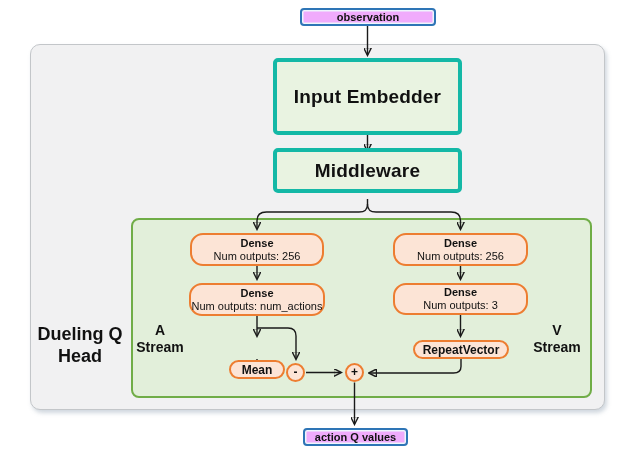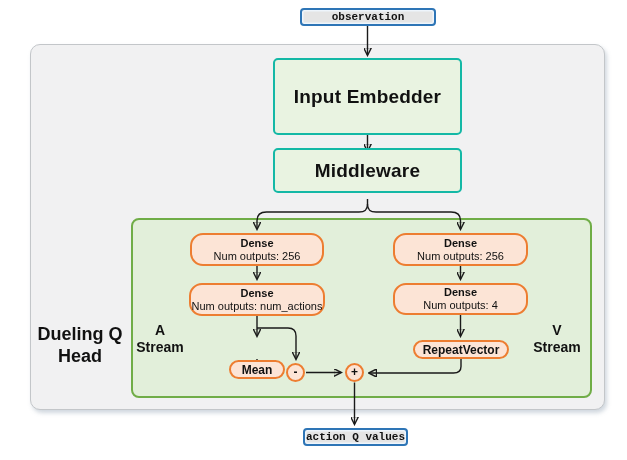--- a/index.html
+++ b/index.html
@@ -17,27 +17,26 @@
   }
   .head-panel{
     position:absolute;left:131px;top:218px;width:461px;height:180px;
     background:#e2efda;border:2px solid #70ad47;border-radius:8px;
     box-sizing:border-box;
   }
   
   .node{position:absolute;box-sizing:border-box;display:flex;flex-direction:column;
         align-items:center;justify-content:center;text-align:center;}
   .blue-node{
-    background:#e5e5e5;border:2px solid #2e75b6;border-radius:4px;
+    background:#f0abfc;border:2px solid #2e75b6;border-radius:4px;
     font-weight:bold;font-size:11px;
     box-shadow:inset 0 0 0 1.5px #eef5fc;
-    font-family:Liberation Mono, monospace;
   }
   .green-node{
-    background:#e9f3e1;border:2px solid #14b8a6;border-radius:5px;
+    background:#e9f3e1;border:4px solid #14b8a6;border-radius:5px;
     font-weight:bold;font-size:19px;letter-spacing:.2px;
   }
   .orange-node{
     background:#fce4d6;border:2px solid #ed7d31;border-radius:13px;
   }
   .orange-node .t1{font-weight:bold;font-size:11px;line-height:13px;}
   .orange-node .t2{font-size:11px;line-height:13px;}
   .small-orange{font-weight:bold;font-size:12px;}
   .op-circle{
     position:absolute;width:19px;height:19px;border-radius:50%;
@@ -120,21 +119,21 @@
   <div class="node orange-node small-orange" style="left:229px;top:360px;width:56px;height:19px;">
     <span>Mean</span>
   </div>
 
   <div class="node orange-node" style="left:393px;top:233px;width:135px;height:33px;">
     <span class="t1">Dense</span>
     <span class="t2">Num outputs: 256</span>
   </div>
   <div class="node orange-node" style="left:393px;top:283px;width:135px;height:32px;">
     <span class="t1">Dense</span>
-    <span class="t2">Num outputs: 4</span>
+    <span class="t2">Num outputs: 3</span>
   </div>
   <div class="node orange-node small-orange" style="left:413px;top:340px;width:96px;height:19px;">
     <span>RepeatVector</span>
   </div>
 
   <div class="op-circle" style="left:286px;top:363px;">
     <span>-</span>
   </div>
   <div class="op-circle" style="left:345px;top:363px;">
     <span>+</span>

